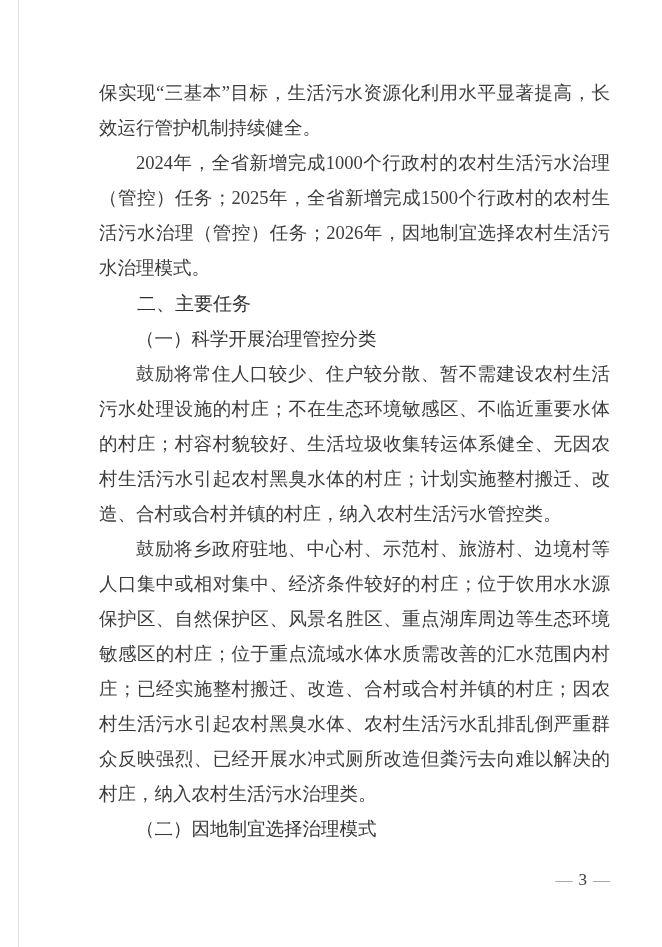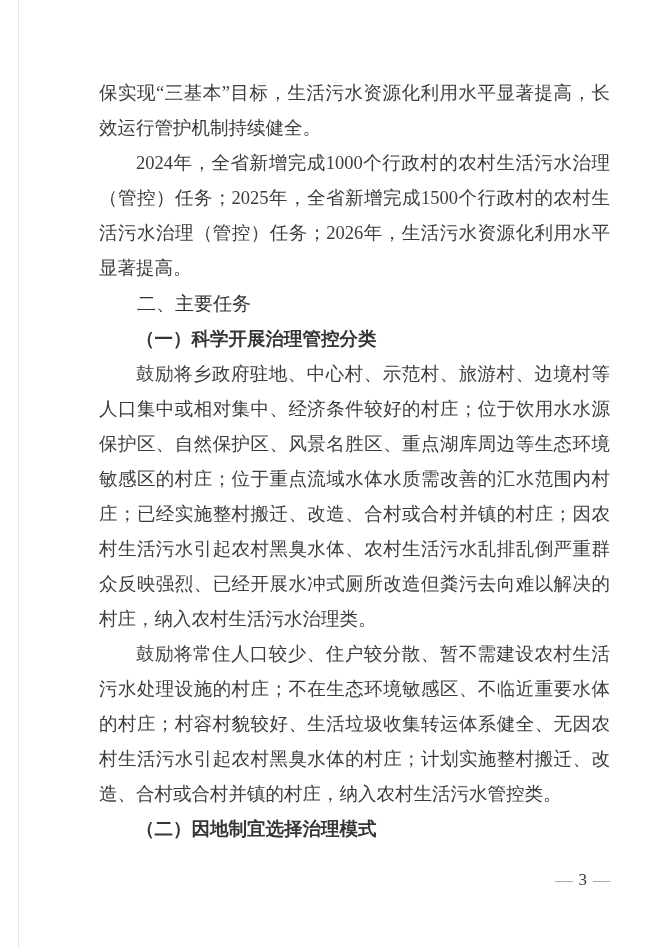--- a/index.html
+++ b/index.html
@@ -47,21 +47,21 @@
   .section-heading {
     font-family: "Liberation Sans", "DejaVu Sans", sans-serif;
     font-weight: 400;
     font-size: 19px;
     color: #303030;
     text-indent: 2em;
     line-height: 36px;
   }
   .subsection-heading {
     
-    font-weight: 700;
+    font-weight: 400;
     font-size: 18.5px;
     color: #363636;
     text-indent: 2em;
     line-height: 35px;
   }
   .emph {
     font-weight: 700;
     color: #2e2e2e;
   }
   .footer {
@@ -81,29 +81,29 @@
 <body>
 
 <div class="page">
 
   <div class="page-edge-line"></div>
 
   <div class="content">
 
     <p class="para-noindent">保实现“三基本”目标，生活污水资源化利用水平显著提高，长效运行管护机制持续健全。</p>
 
-    <p class="para-indent">2024年，全省新增完成1000个行政村的农村生活污水治理（管控）任务；2025年，全省新增完成1500个行政村的农村生活污水治理（管控）任务；2026年，生活污水资源化利用水平显著提高。</p>
+    <p class="para-indent">2024年，全省新增完成1000个行政村的农村生活污水治理（管控）任务；2025年，全省新增完成1500个行政村的农村生活污水治理（管控）任务；2026年，因地制宜选择农村生活污水治理模式。</p>
 
     <h2 class="section-heading">二、主要任务</h2>
 
     <h3 class="subsection-heading">（一）科学开展治理管控分类</h3>
 
+    <p class="para-indent">鼓励将常住人口较少、住户较分散、暂不需建设农村生活污水处理设施的村庄；不在生态环境敏感区、不临近重要水体的村庄；村容村貌较好、生活垃圾收集转运体系健全、无因农村生活污水引起农村黑臭水体的村庄；计划实施整村搬迁、改造、合村或合村并镇的村庄，纳入农村生活污水管控类。</p>
+
     <p class="para-indent">鼓励将乡政府驻地、中心村、示范村、旅游村、边境村等人口集中或相对集中、经济条件较好的村庄；位于饮用水水源保护区、自然保护区、风景名胜区、重点湖库周边等生态环境敏感区的村庄；位于重点流域水体水质需改善的汇水范围内村庄；已经实施整村搬迁、改造、合村或合村并镇的村庄；因农村生活污水引起农村黑臭水体、农村生活污水乱排乱倒严重群众反映强烈、已经开展水冲式厕所改造但粪污去向难以解决的村庄，纳入农村生活污水治理类。</p>
-
-    <p class="para-indent">鼓励将常住人口较少、住户较分散、暂不需建设农村生活污水处理设施的村庄；不在生态环境敏感区、不临近重要水体的村庄；村容村貌较好、生活垃圾收集转运体系健全、无因农村生活污水引起农村黑臭水体的村庄；计划实施整村搬迁、改造、合村或合村并镇的村庄，纳入农村生活污水管控类。</p>
 
     <h3 class="subsection-heading">（二）因地制宜选择治理模式</h3>
 
 
   </div>
 
   <div class="footer">
     <span class="dash">—</span><span>3</span><span class="dash">—</span>
   </div>
 

